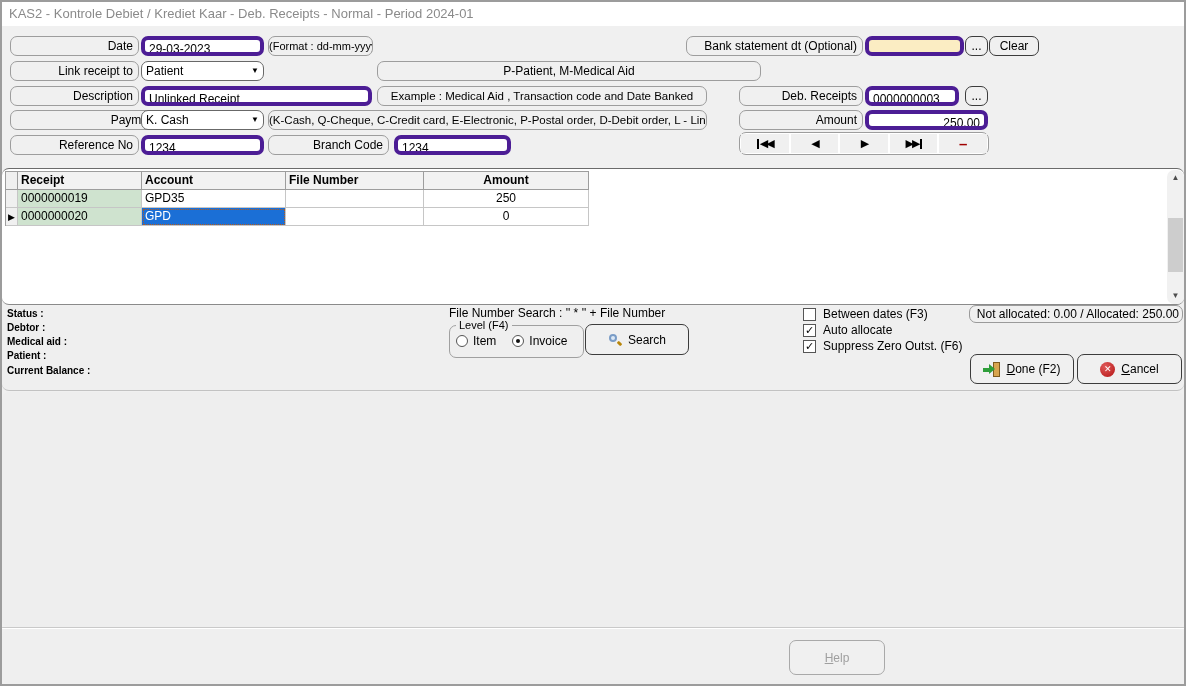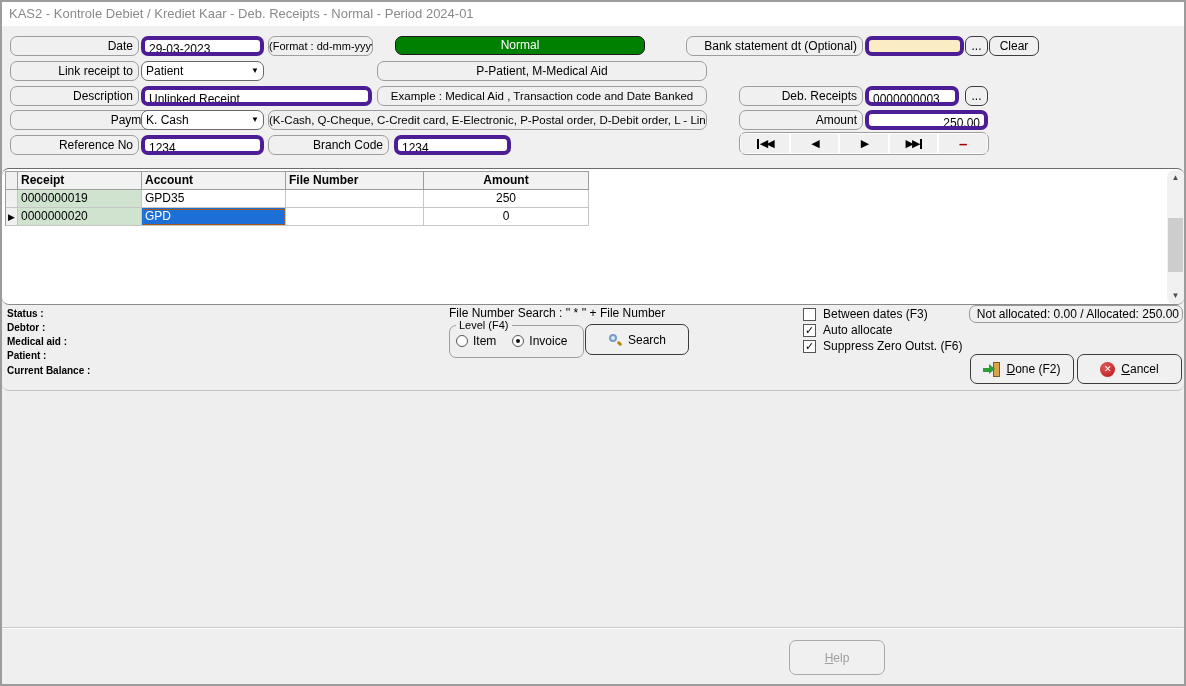--- a/index.html
+++ b/index.html
@@ -112,32 +112,31 @@
 
 <div class="window">
 
   <div class="titlebar">
     <span>KAS2 - Kontrole Debiet / Krediet Kaar - Deb. Receipts - Normal -  Period 2024-01</span>
   </div>
 
   <div class="abs lbox" style="left:8px; top:34px; width:129px;">Date</div>
   <div class="abs tinput" style="left:139px; top:34px; width:123px;">29-03-2023</div>
   <div class="abs ibox" style="left:266px; top:34px; width:105px; font-size:11px;">(Format : dd-mm-yyyy)</div>
-  <div class="abs badge" style="left:393px; top:34px; width:250px;">Normal</div>
   <div class="abs lbox" style="left:684px; top:34px; width:177px;">Bank statement dt (Optional)</div>
   <div class="abs tinput" style="left:863px; top:34px; width:99px; background:#fbedc3;"></div>
   <div class="abs btn" style="left:963px; top:34px; width:23px; height:20px;">...</div>
   <div class="abs btn" style="left:987px; top:34px; width:50px; height:20px;">Clear</div>
 
   <div class="abs lbox" style="left:8px; top:59px; width:129px;">Link receipt to</div>
   <div class="abs combo" style="left:139px; top:59px; width:123px;">
     <span>Patient</span>
     <span class="arr">▼</span>
   </div>
-  <div class="abs ibox" style="left:375px; top:59px; width:330px;text-align:center;">P-Patient, M-Medical Aid</div>
+  <div class="abs ibox" style="left:375px; top:59px; width:384px;text-align:center;">P-Patient, M-Medical Aid</div>
 
   <div class="abs lbox" style="left:8px; top:84px; width:129px;">Description</div>
   <div class="abs tinput" style="left:139px; top:84px; width:231px;">Unlinked Receipt</div>
   <div class="abs ibox" style="left:375px; top:84px; width:330px; font-size:11.5px;">Example : Medical Aid  , Transaction code and Date Banked</div>
   <div class="abs lbox" style="left:737px; top:84px; width:124px;">Deb. Receipts</div>
   <div class="abs tinput" style="left:863px; top:84px; width:94px;">0000000003</div>
   <div class="abs btn" style="left:963px; top:84px; width:23px; height:20px;">...</div>
 
   <div class="abs lbox" style="left:8px; top:108px; width:154px;">Payment</div>
   <div class="abs combo" style="left:139px; top:108px; width:123px;">

